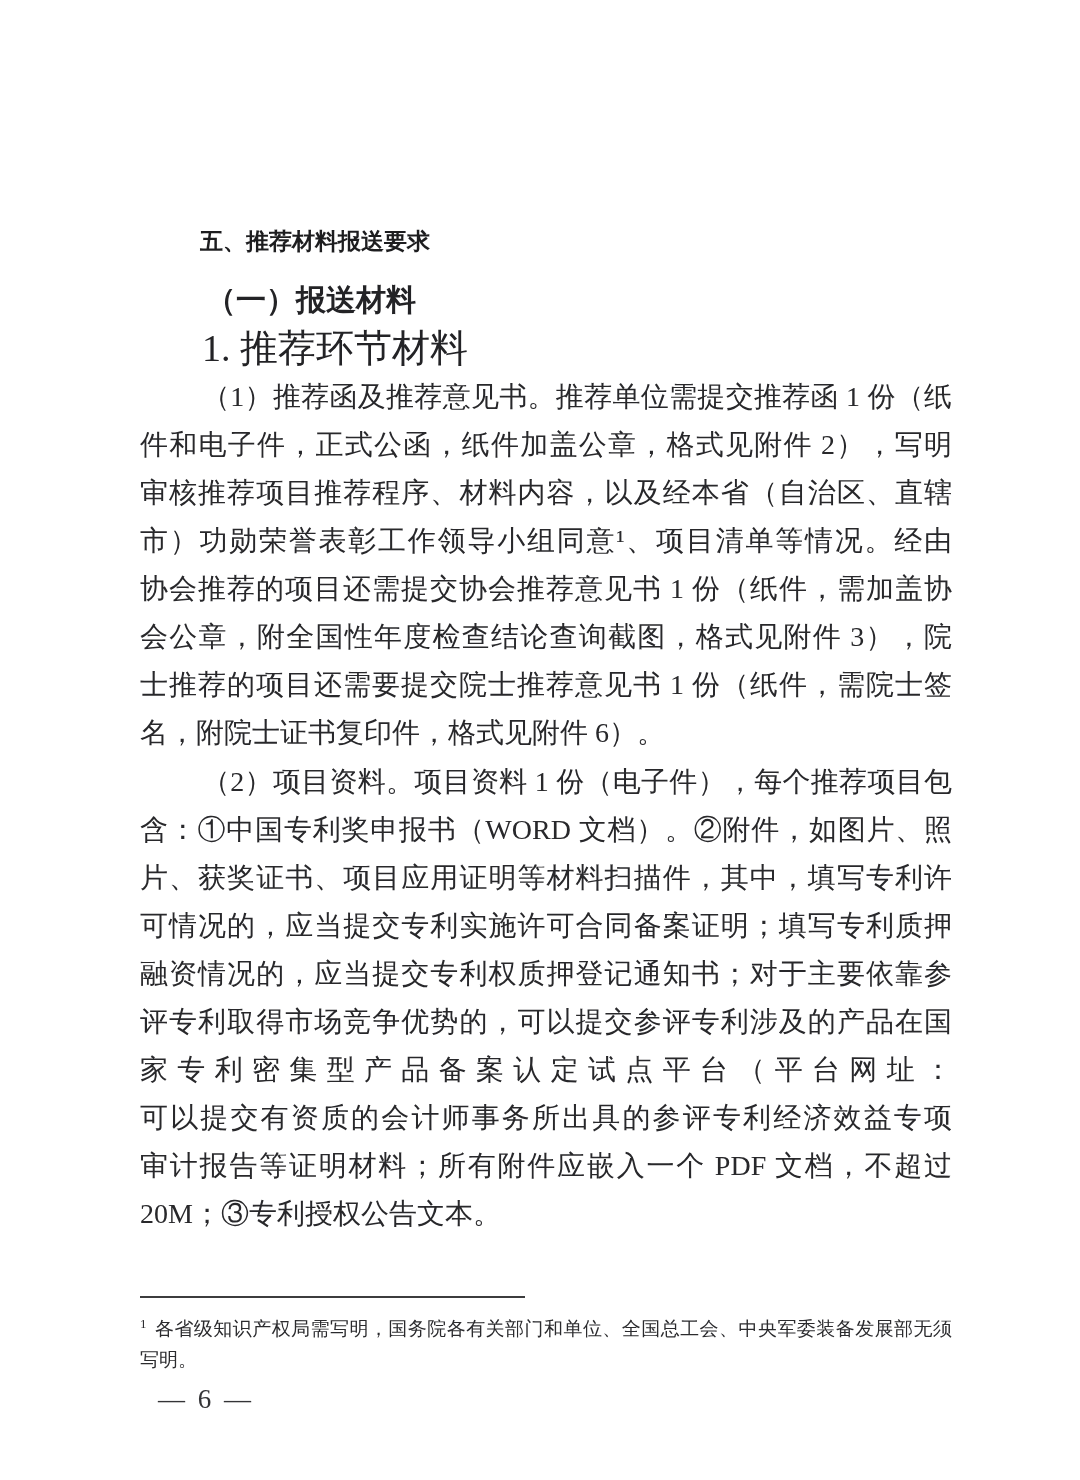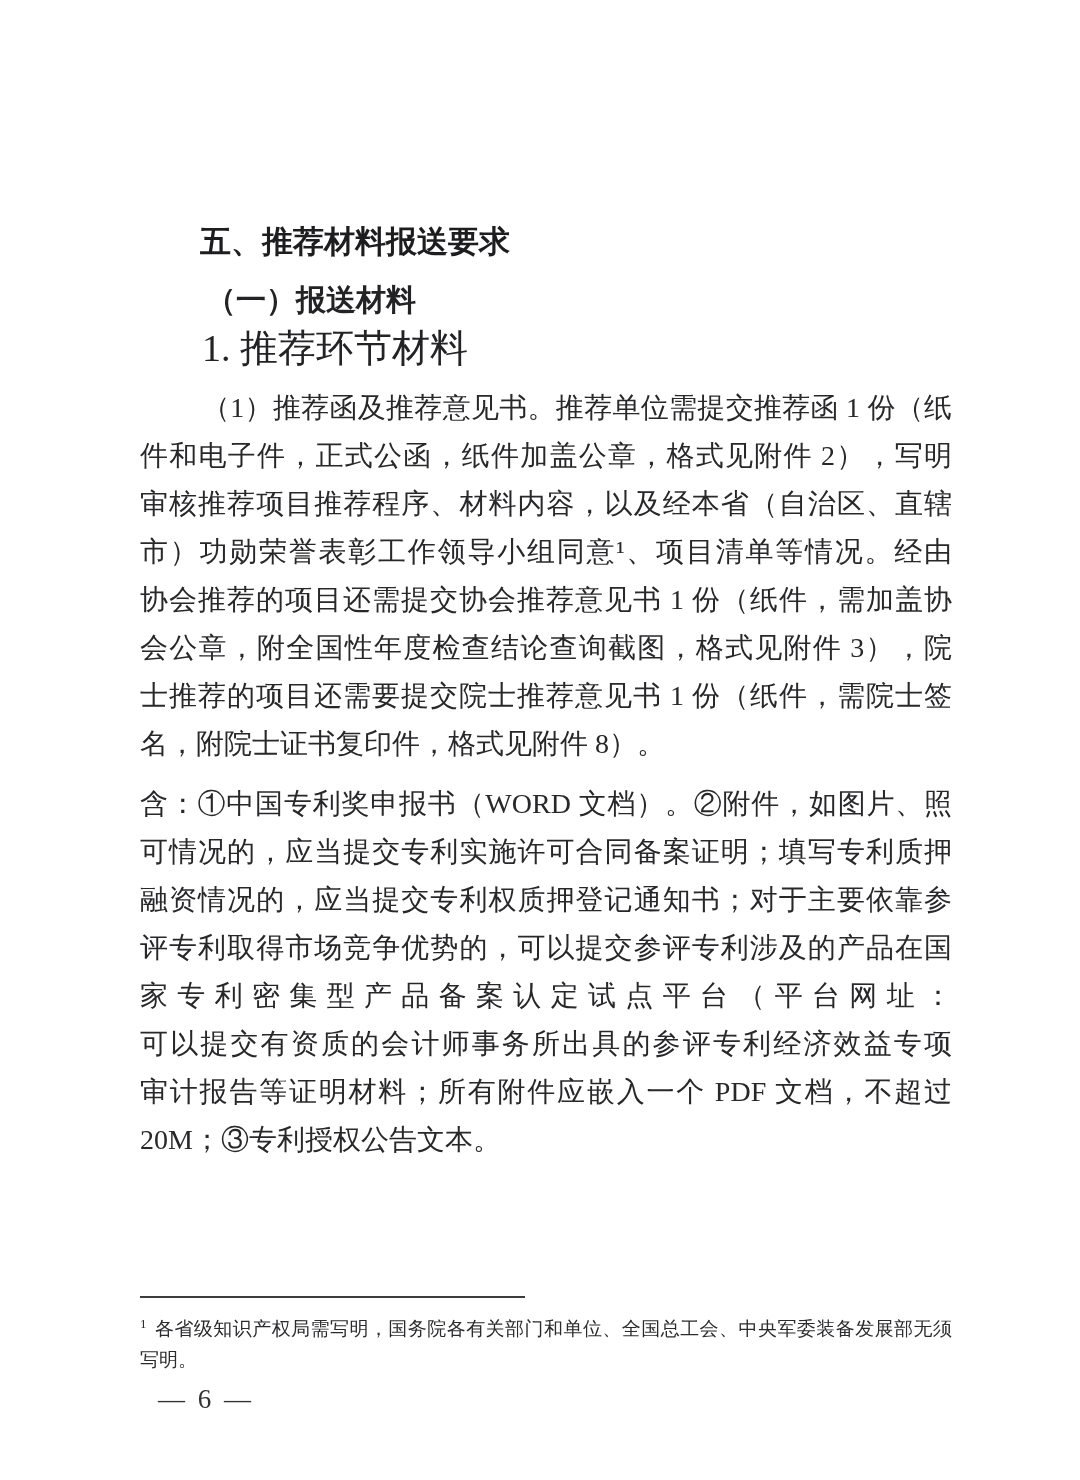--- a/index.html
+++ b/index.html
@@ -16,40 +16,40 @@
     background: #ffffff;
   }
   .content {
     position: absolute;
     left: 140px; top: 218px;
     width: 812px;
   }
   .h1 {
     font-family: "DejaVu Sans", "Liberation Sans", sans-serif;
     font-weight: 700;
-    font-size: 31px;
+    font-size: 23px;
     line-height: 46px;
     padding-left: 60px;
     color: #1d1d1f;
     margin-bottom: 12px;
   }
   .h2 {
     font-size: 30px;
     line-height: 48px;
     padding-left: 66px;
     color: #232326;
     font-weight: bold;
   }
   .h3 {
     font-size: 38px;
     line-height: 48px;
     padding-left: 62px;
     color: #232326;
   }
-  .para { margin-top: 12px; }
+  .para { margin-top: 1px; }
   .line {
     font-size: 28px;
     height: 48px;
     line-height: 48px;
     text-align: justify;
     text-align-last: justify;
     text-justify: inter-character;
     overflow: hidden;
     color: #28282b;
   }
@@ -98,25 +98,27 @@
     <div class="h3">1. 推荐环节材料</div>
 
     <div class="para">
       <div class="line indent">（1）推荐函及推荐意见书。推荐单位需提交推荐函 1 份（纸</div>
       <div class="line">件和电子件，正式公函，纸件加盖公章，格式见附件 2），写明</div>
       <div class="line">审核推荐项目推荐程序、材料内容，以及经本省（自治区、直辖</div>
       <div class="line">市）功勋荣誉表彰工作领导小组同意¹、项目清单等情况。经由</div>
       <div class="line">协会推荐的项目还需提交协会推荐意见书 1 份（纸件，需加盖协</div>
       <div class="line">会公章，附全国性年度检查结论查询截图，格式见附件 3），院</div>
       <div class="line">士推荐的项目还需要提交院士推荐意见书 1 份（纸件，需院士签</div>
-      <div class="line flush">名，附院士证书复印件，格式见附件 8）。</div>
+      <div class="line flush">名，附院士证书复印件，格式见附件 6）。</div>
     </div>
 
     <div class="para">
+      <div class="line indent">（2）项目资料。项目资料 1 份（电子件），每个推荐项目包</div>
       <div class="line">含：①中国专利奖申报书（WORD 文档）。②附件，如图片、照</div>
+      <div class="line">片、获奖证书、项目应用证明等材料扫描件，其中，填写专利许</div>
       <div class="line">可情况的，应当提交专利实施许可合同备案证明；填写专利质押</div>
       <div class="line">融资情况的，应当提交专利权质押登记通知书；对于主要依靠参</div>
       <div class="line">评专利取得市场竞争优势的，可以提交参评专利涉及的产品在国</div>
       <div class="line">家专利密集型产品备案认定试点平台（平台网址：</div>
       <div class="line">可以提交有资质的会计师事务所出具的参评专利经济效益专项</div>
       <div class="line">审计报告等证明材料；所有附件应嵌入一个 PDF 文档，不超过</div>
       <div class="line flush">20M；③专利授权公告文本。</div>
     </div>
 
   </div>

